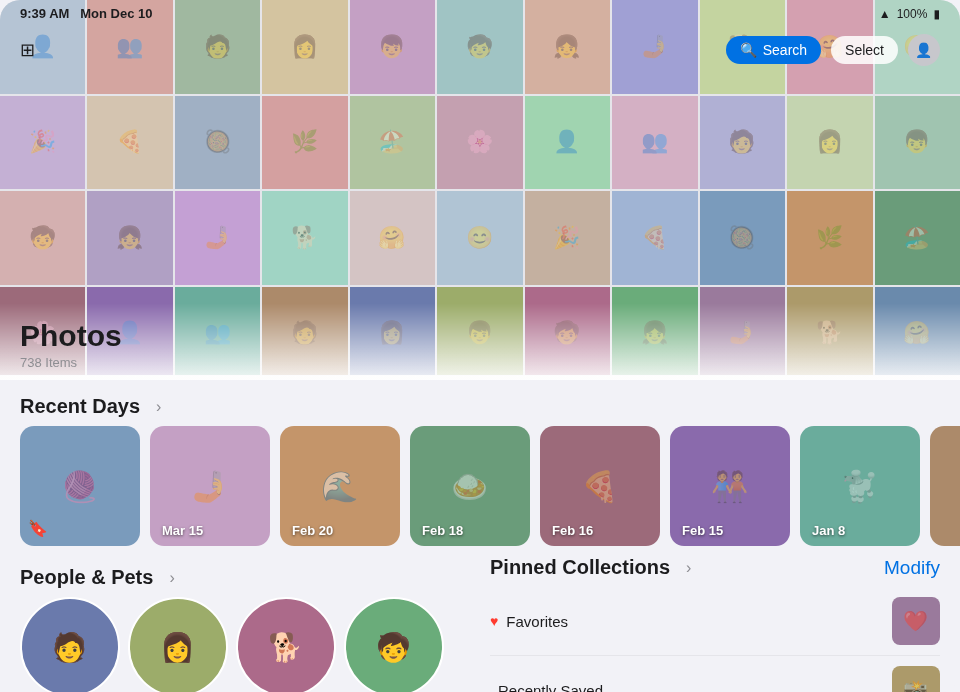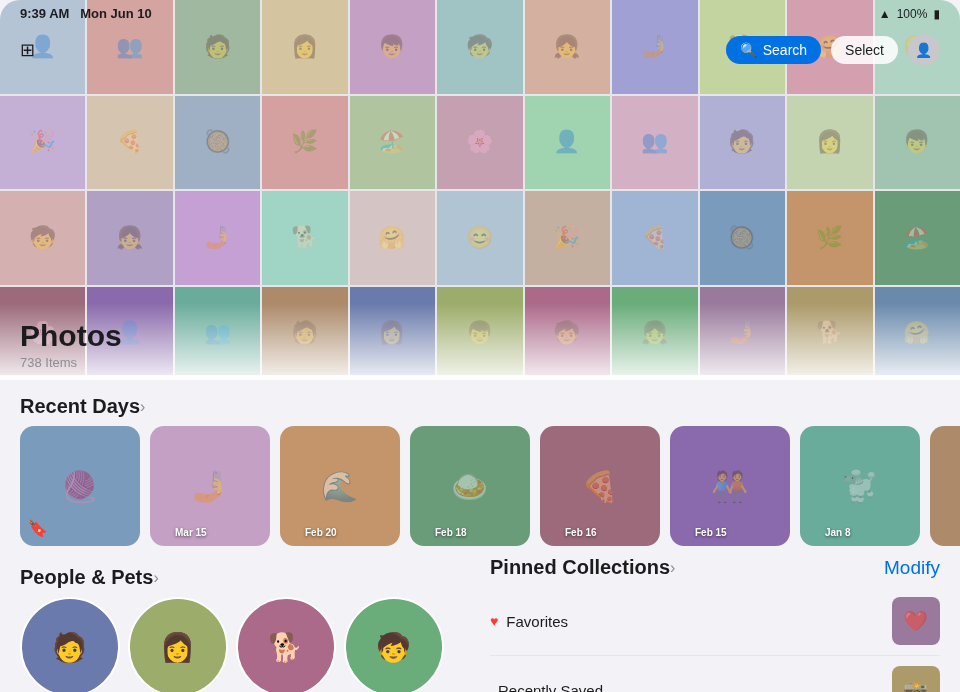--- a/index.html
+++ b/index.html
@@ -202,21 +202,21 @@
       align-items: center;
       justify-content: space-between;
       padding: 10px 20px 8px;
     }
     .section-title {
       font-size: 20px;
       font-weight: 700;
       color: #1c1c1e;
       display: flex;
       align-items: center;
-      gap: 0;
+      gap: 16px;
       cursor: pointer;
     }
     .section-title .chevron {
       font-size: 16px;
       color: #8e8e93;
       font-weight: 400;
     }
     .section-modify {
       font-size: 19px;
       color: #0071e3;
@@ -238,22 +238,22 @@
       flex: 0 0 120px;
       height: 120px;
       border-radius: 14px;
       overflow: hidden;
       position: relative;
       cursor: pointer;
     }
     .day-card .day-label {
       position: absolute;
       bottom: 8px;
-      left: 25px;
-      font-size: 10px;
+      left: 12px;
+      font-size: 13px;
       font-weight: 600;
       color: white;
       text-shadow: 0 1px 3px rgba(0,0,0,0.6);
     }
     .day-card .bookmark-icon {
       position: absolute;
       bottom: 8px;
       left: 8px;
       font-size: 16px;
       color: white;
@@ -342,21 +342,21 @@
       font-size: 28px;
     }
   </style>
 </head>
 <body>
 
 <div class="status-bar">
   <div class="status-time">
     <span>9:39 AM</span>
     &nbsp;
-    <span>Mon Jun 10</span>
+    <span>Mon Dec 10</span>
   </div>
   <div class="status-icons">
     <span>▲</span>
     <span>100%</span>
     <span>▮</span>
   </div>
 </div>
 
 <div class="top-nav">
   <div class="nav-left">

